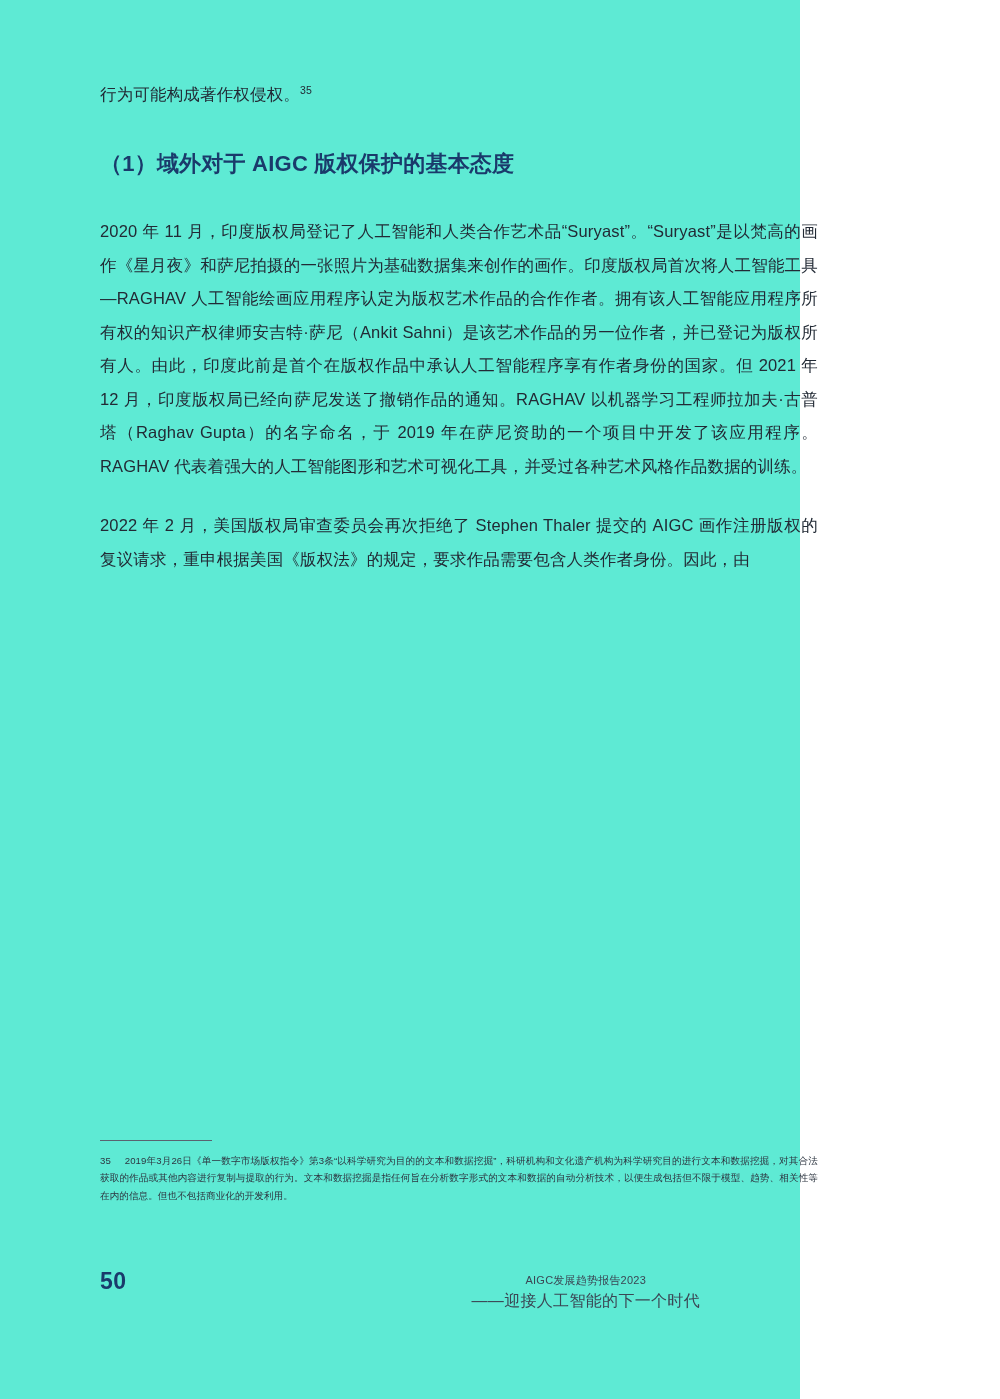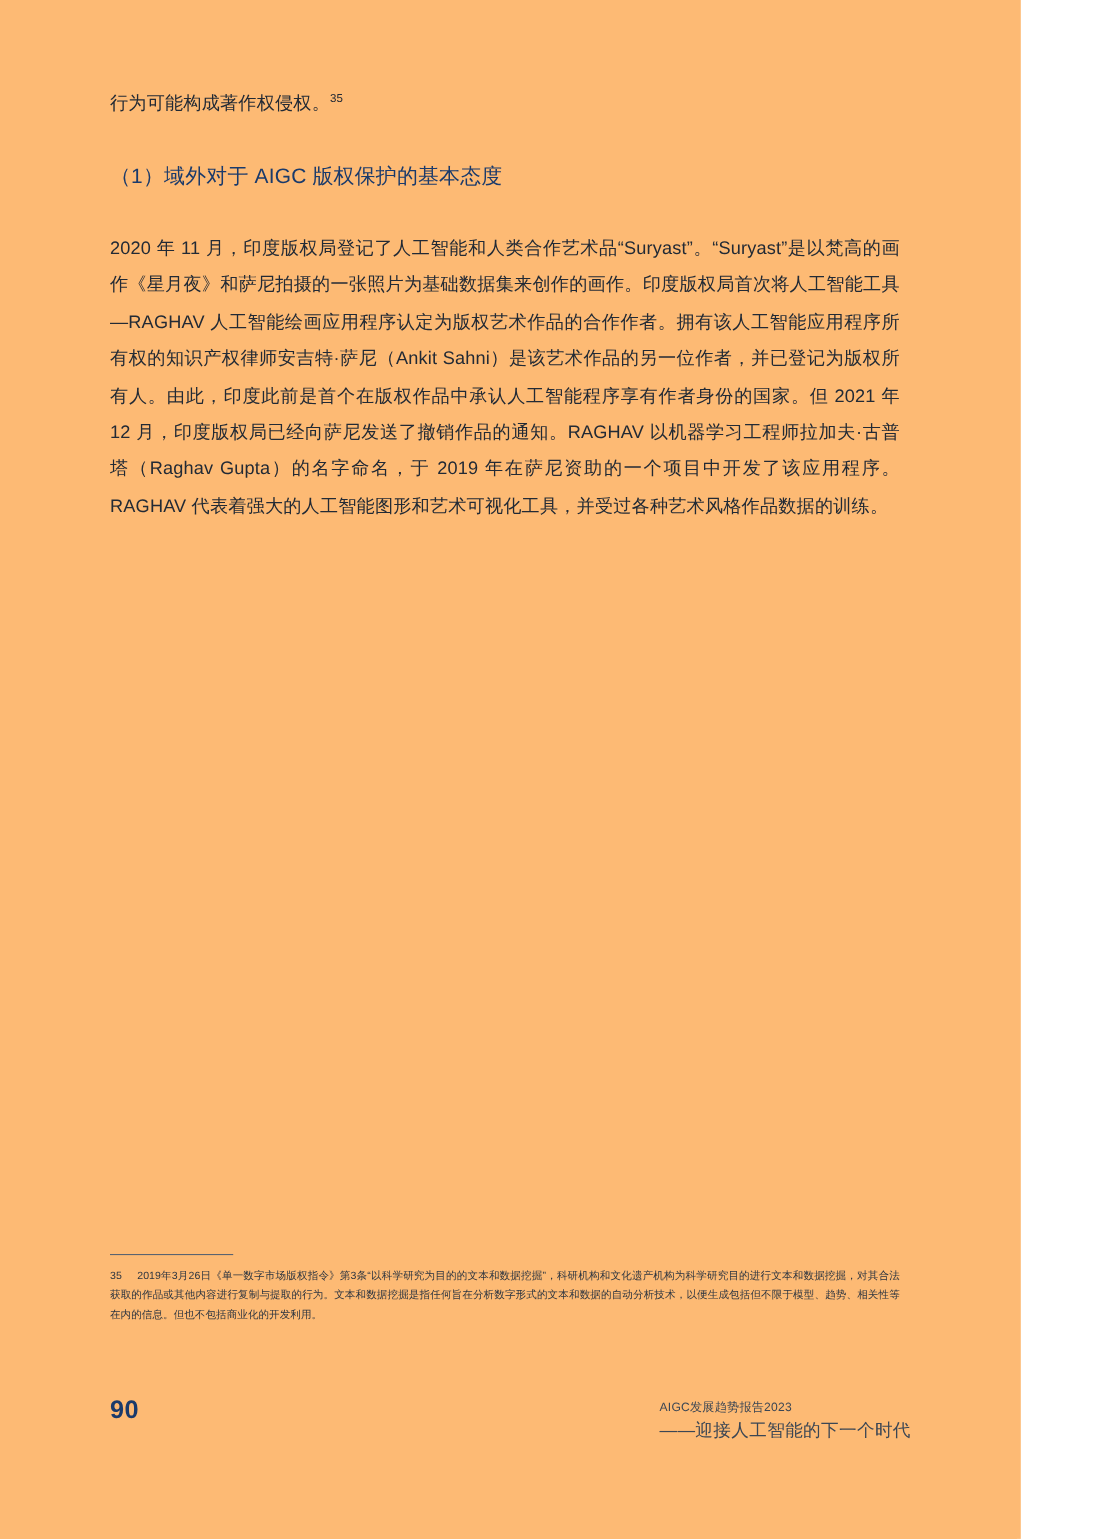--- a/index.html
+++ b/index.html
@@ -11,23 +11,23 @@
     width: 1000px;
     height: 1399px;
     position: relative;
     font-family: "Liberation Sans", "DejaVu Sans", sans-serif;
     color: #1b2430;
     overflow: hidden;
   }
   .page {
     position: absolute;
     top: 0; left: 0;
-    width: 928px;
+    width: 800px;
     height: 1399px;
-    background: #fdba74;
+    background: #5eead4;
   }
   .content {
     position: absolute;
     left: 100px;
     top: 78px;
     width: 718px;
   }
   p.body-para {
     margin: 0 0 26px 0;
     font-size: 16.5px;
@@ -41,23 +41,23 @@
     margin-bottom: 32px;
   }
   .sup {
     font-size: 10.5px;
     vertical-align: super;
     line-height: 0;
     color: #222a35;
   }
   h2.sub-head {
     margin: 6px 0 30px 0;
-    font-size: 19px;
+    font-size: 22px;
     line-height: 1.9;
-    font-weight: 400;
+    font-weight: 700;
     color: #1a3a6b;
     letter-spacing: 0.01em;
   }
   .footnote-wrap {
     position: absolute;
     left: 100px;
     top: 1140px;
     width: 718px;
   }
   .footnote-rule {
@@ -82,21 +82,21 @@
     top: 1268px;
     font-size: 23px;
     font-weight: 700;
     color: #1a3a6b;
     letter-spacing: 0.02em;
   }
   .footer-right {
     position: absolute;
     right: 100px;
     top: 1272px;
-    text-align: left;
+    text-align: center;
     color: #3b4654;
   }
   .footer-title {
     font-size: 11px;
     line-height: 1.55;
     letter-spacing: 0.02em;
   }
   .footer-sub {
     font-size: 16px;
     line-height: 1.55;
@@ -112,28 +112,29 @@
   <div class="content">
 
     <p class="body-para first"><span>行为可能构成著作权侵权。</span><span class="sup">35</span></p>
 
 
 
     <h2 class="sub-head">（1）域外对于 AIGC 版权保护的基本态度</h2>
 
     <p class="body-para">2020 年 11 月，印度版权局登记了人工智能和人类合作艺术品“Suryast”。“Suryast”是以梵高的画作《星月夜》和萨尼拍摄的一张照片为基础数据集来创作的画作。印度版权局首次将人工智能工具—RAGHAV 人工智能绘画应用程序认定为版权艺术作品的合作作者。拥有该人工智能应用程序所有权的知识产权律师安吉特·萨尼（Ankit Sahni）是该艺术作品的另一位作者，并已登记为版权所有人。由此，印度此前是首个在版权作品中承认人工智能程序享有作者身份的国家。但 2021 年 12 月，印度版权局已经向萨尼发送了撤销作品的通知。RAGHAV 以机器学习工程师拉加夫·古普塔（Raghav Gupta）的名字命名，于 2019 年在萨尼资助的一个项目中开发了该应用程序。RAGHAV 代表着强大的人工智能图形和艺术可视化工具，并受过各种艺术风格作品数据的训练。</p>
 
+    <p class="body-para">2022 年 2 月，美国版权局审查委员会再次拒绝了 Stephen Thaler 提交的 AIGC 画作注册版权的复议请求，重申根据美国《版权法》的规定，要求作品需要包含人类作者身份。因此，由</p>
 
   </div>
 
   <div class="footnote-wrap">
     <div class="footnote-rule"></div>
     <div class="footnote"><span class="fn-num">35</span><span>2019年3月26日《单一数字市场版权指令》第3条“以科学研究为目的的文本和数据挖掘”，科研机构和文化遗产机构为科学研究目的进行文本和数据挖掘，对其合法获取的作品或其他内容进行复制与提取的行为。文本和数据挖掘是指任何旨在分析数字形式的文本和数据的自动分析技术，以便生成包括但不限于模型、趋势、相关性等在内的信息。但也不包括商业化的开发利用。</span></div>
   </div>
 
-  <div class="page-number">90</div>
+  <div class="page-number">50</div>
 
   <div class="footer-right">
     <div class="footer-title">AIGC发展趋势报告2023</div>
     <div class="footer-sub">——迎接人工智能的下一个时代</div>
   </div>
 
 </div>
 
 </body></html>

